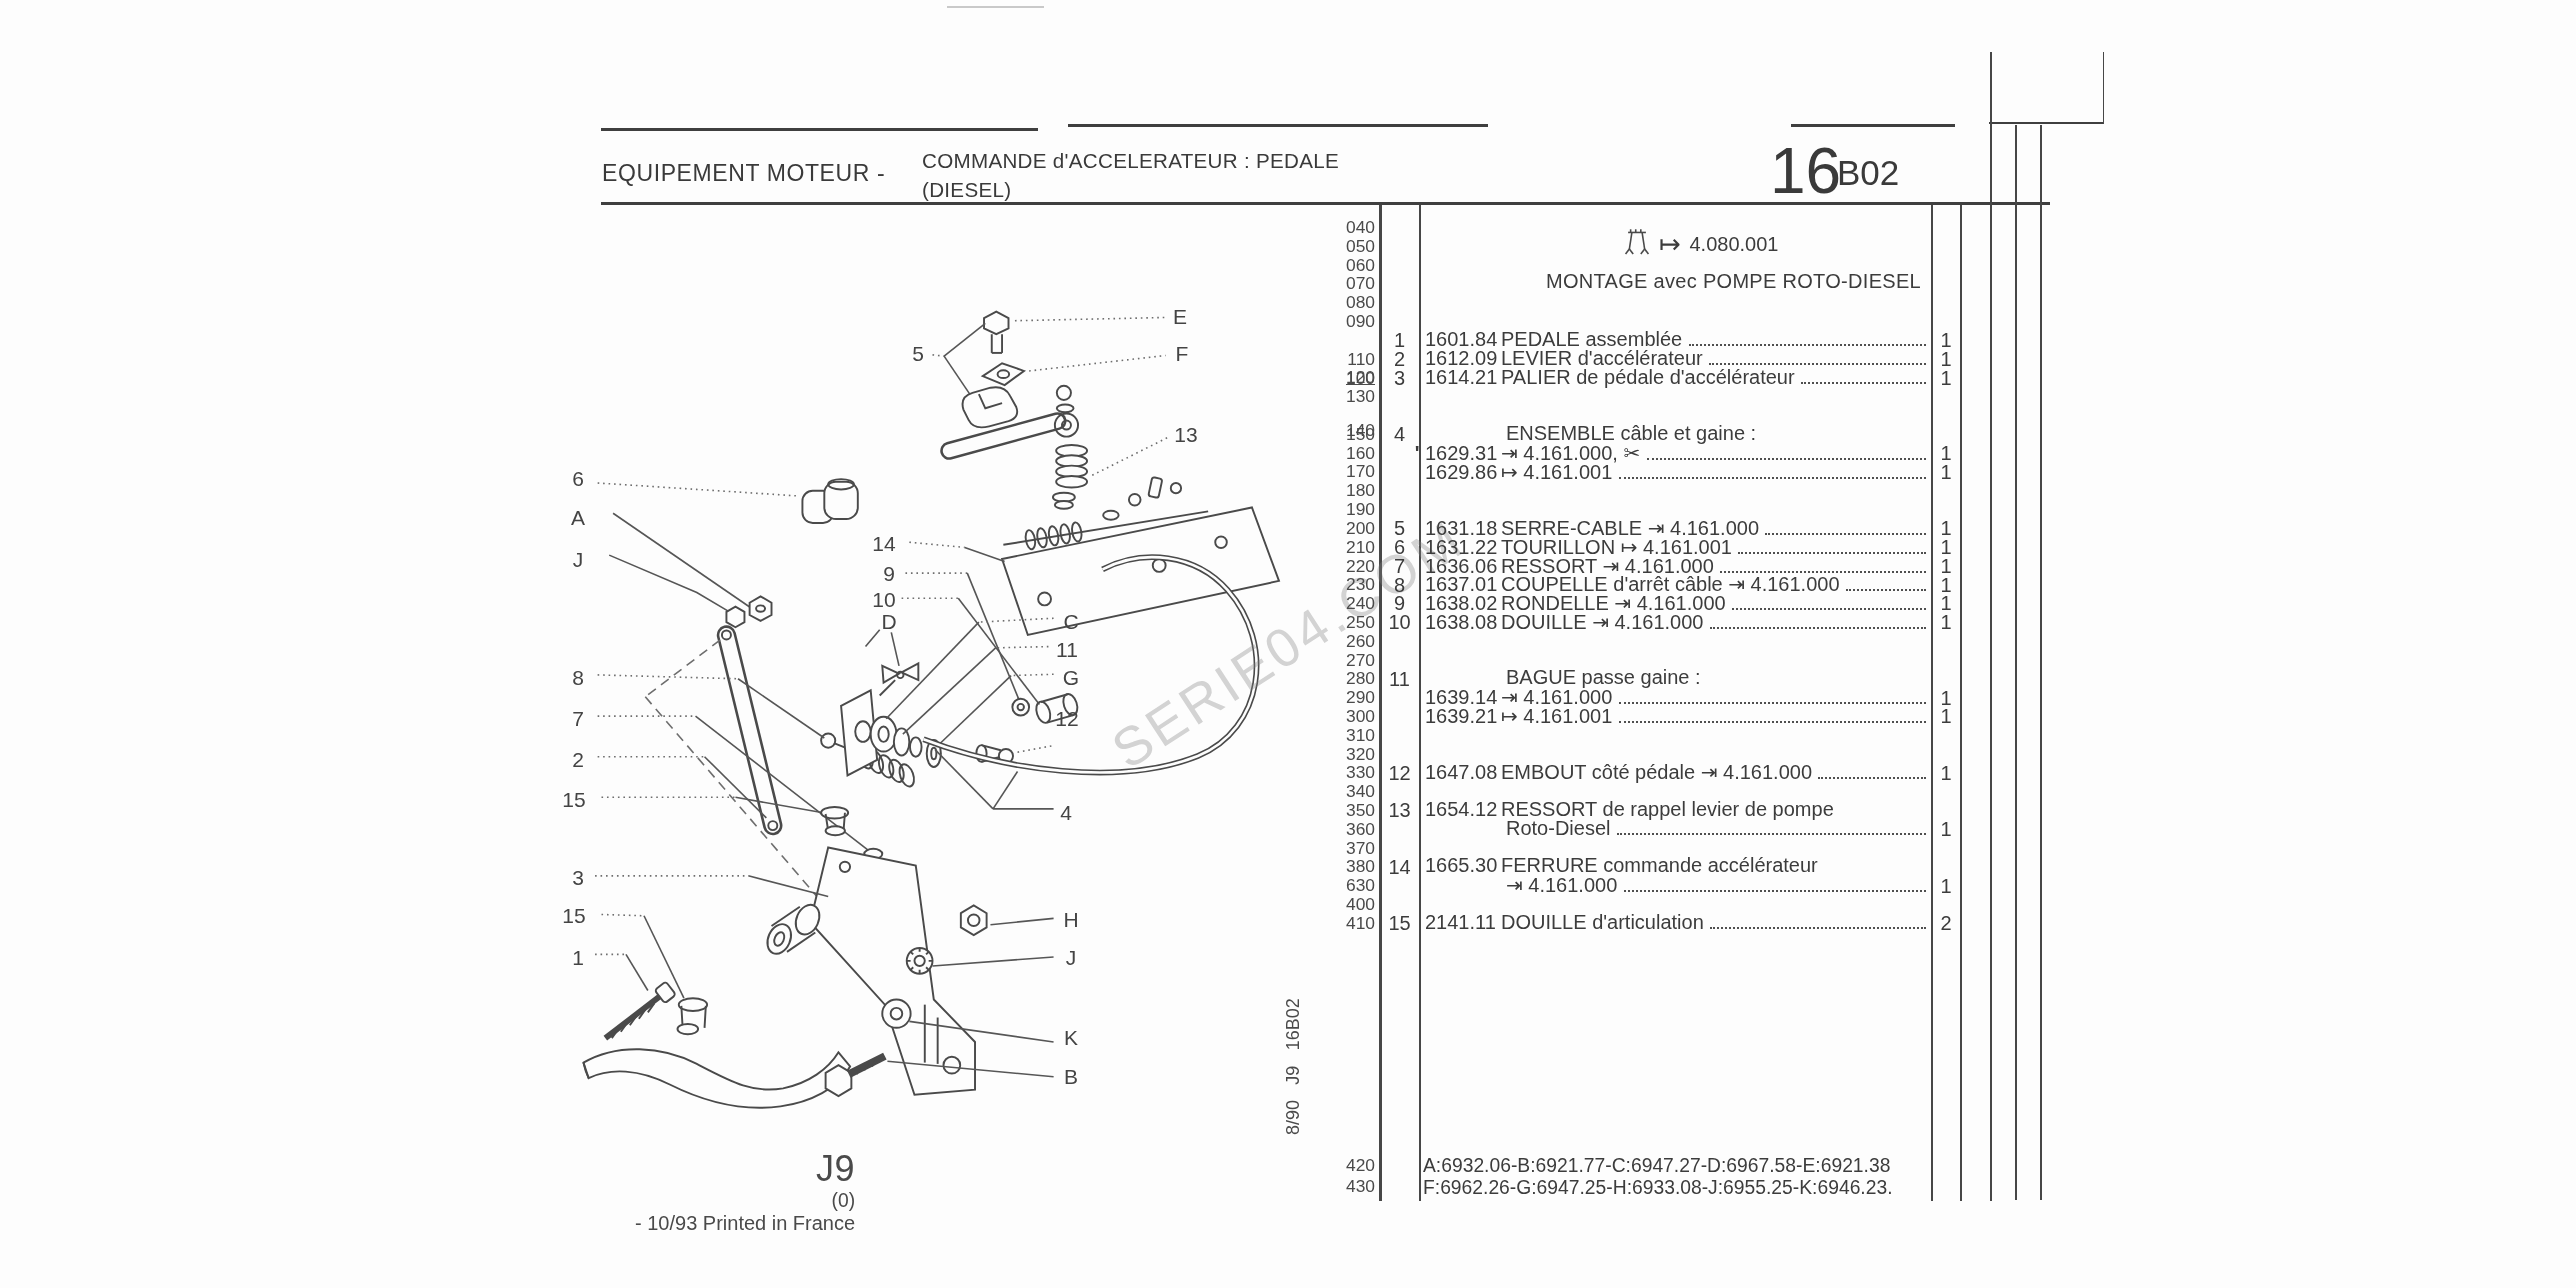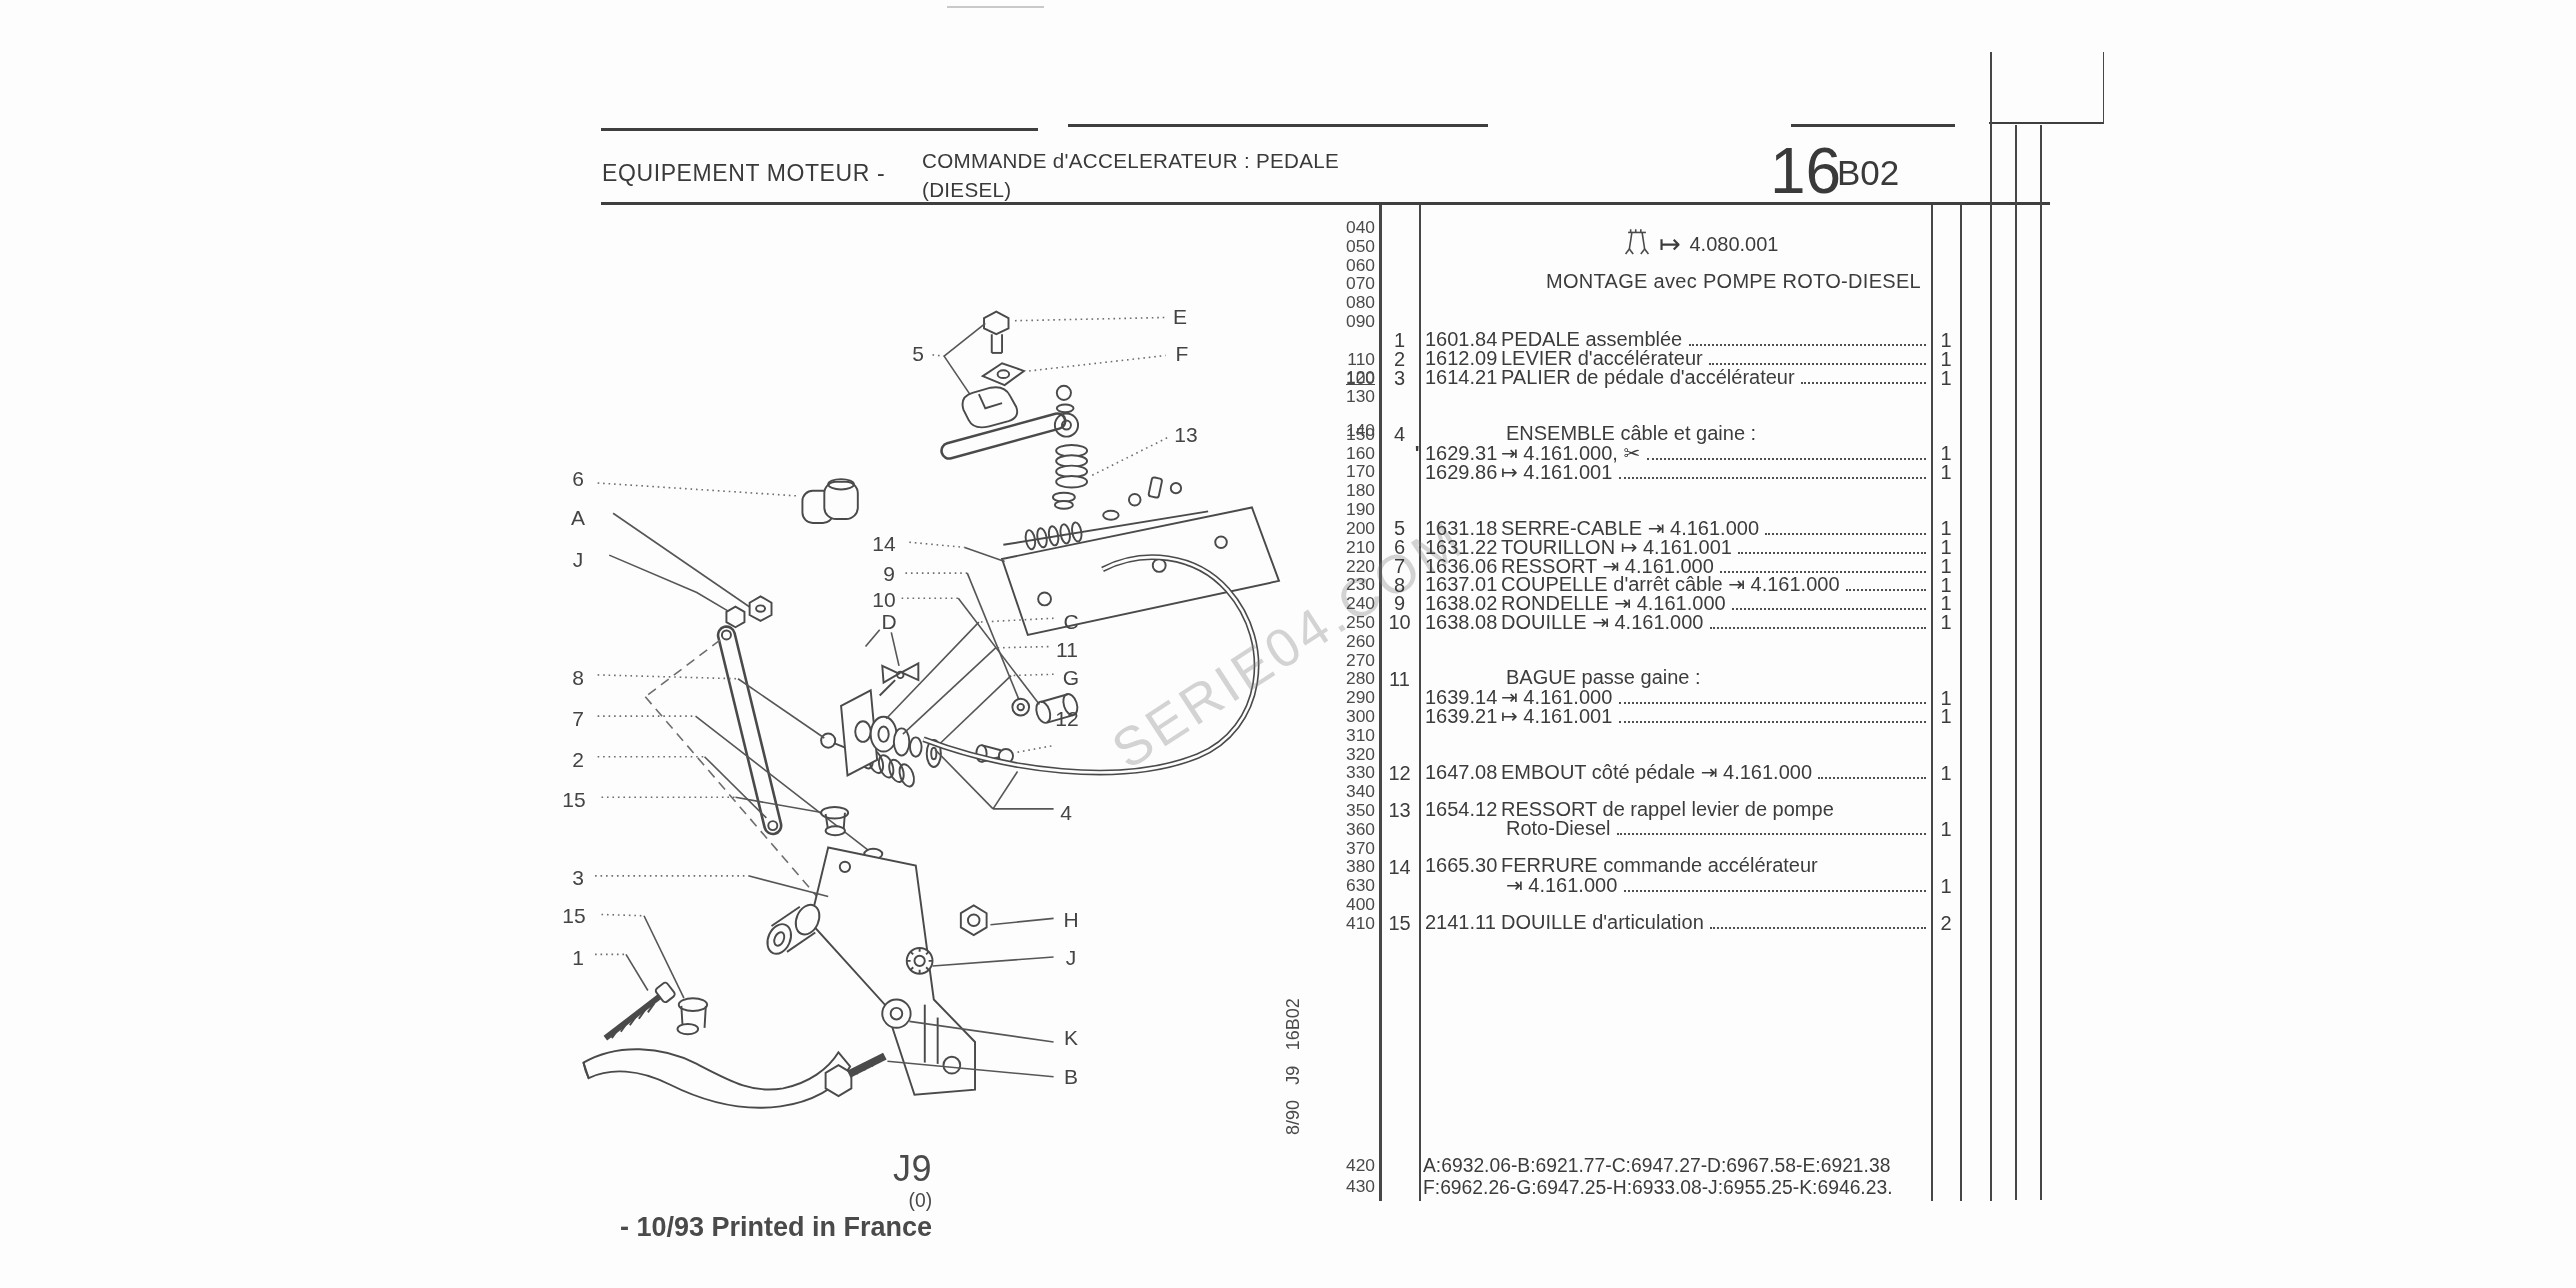--- a/index.html
+++ b/index.html
@@ -23,21 +23,21 @@
   .row-content{position:absolute;display:flex;align-items:baseline;font-size:20px;color:#3c3c3c;white-space:nowrap;}
   .row-content .ref{flex:none;width:76px;}
   .row-content .tick{flex:none;width:0;transform:translateX(-10.3px);font-weight:bold;}
   .row-content .dots{flex:1;min-width:11.6px;border-bottom:2.6px dotted #4f4f4f;margin:0 2.6px 4.5px 6.4px;}
   .qty-cell{position:absolute;left:1932px;width:28px;text-align:center;font-size:20px;color:#3c3c3c;}
   
   .codes-line{position:absolute;left:1423px;font-size:19.3px;color:#3c3c3c;letter-spacing:0px;}
   #imprint{position:absolute;left:617px;top:1148px;display:flex;align-items:flex-end;color:#4a4a4a;flex-direction:column;}
   #imprint .model{font-size:36px;letter-spacing:0.6px;}
   #imprint .index{font-size:19.3px;}
-  #imprint .rest{font-size:27px;margin-left:3px;font-weight:bold;}
+  #imprint .rest{font-size:20px;margin-left:18px;}
   #side-note{position:absolute;left:1283px;top:1135px;transform-origin:0 0;transform:rotate(-90deg);
              font-size:18px;color:#4a4a4a;word-spacing:10.3px;white-space:nowrap;}
   
   .callout{position:absolute;transform:translate(-50%,-50%);font-size:21px;color:#444;}
   #watermark{position:absolute;left:1288px;top:644px;transform:translate(-50%,-50%) rotate(-33deg);
              font-size:54px;letter-spacing:3.9px;color:rgba(128,128,128,0.34);white-space:nowrap;}
   svg .pt{stroke:#4a4a4a;stroke-width:3;fill:none;}
   svg .ptf{stroke:#4a4a4a;stroke-width:3;fill:#fdfdfd;}
   svg .ld{stroke:#6e6e6e;stroke-width:2.5;stroke-dasharray:2.5 6;}
   svg .ls{stroke:#565656;stroke-width:2.5;}

